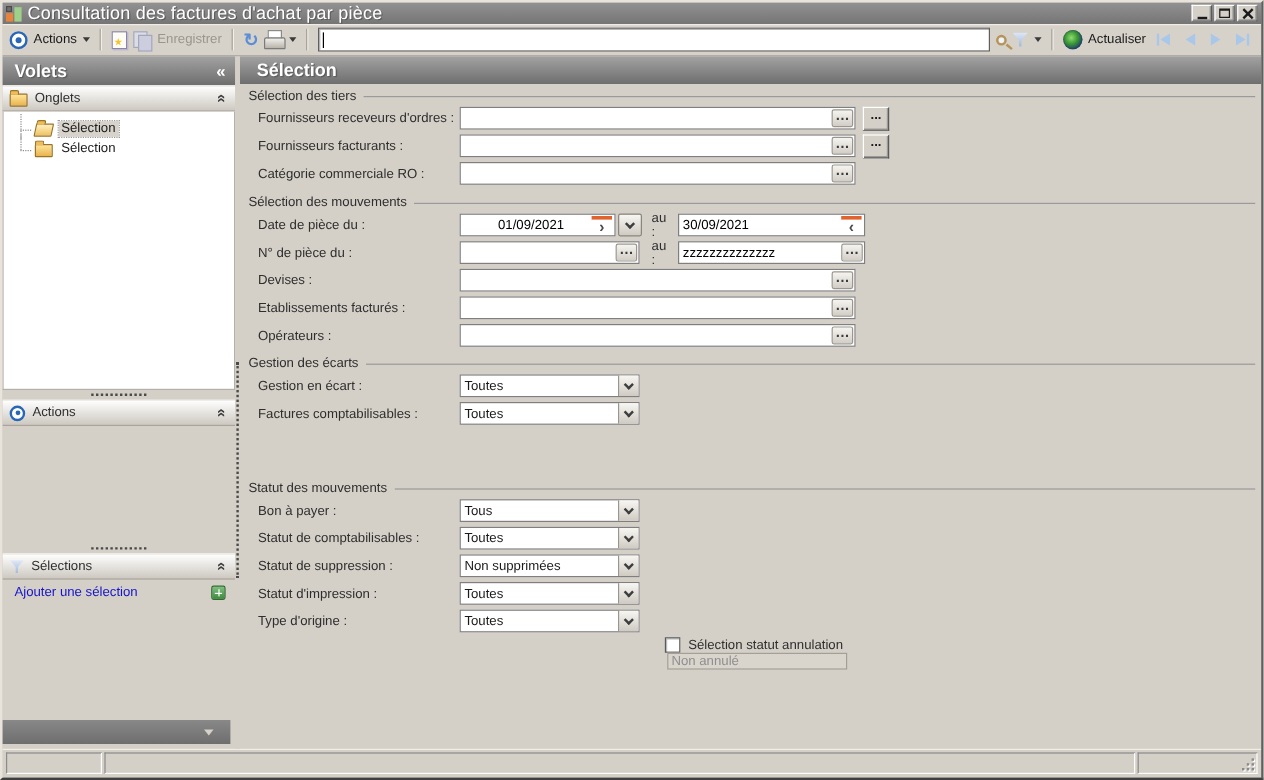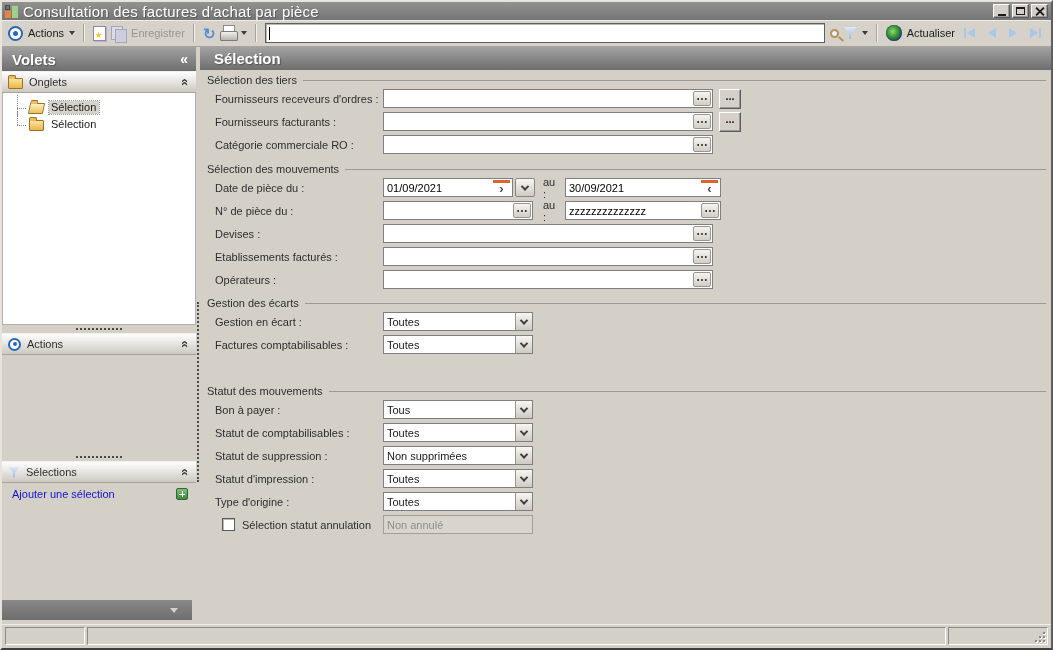--- a/index.html
+++ b/index.html
@@ -92,34 +92,34 @@
   
   .main-title { height:23px; flex:0 0 auto; background:linear-gradient(#a2a2a2,#6e6e6e); color:#fff; font-size:15px; font-weight:bold; display:flex; align-items:center; padding-left:14px; text-shadow:1px 1px 1px #555; }
   .form { flex:1; overflow:hidden; padding-right:5px; }
   .gcap { display:flex; align-items:center; gap:6px; margin-left:7px; height:14px; }
   .gcap .cap { font-size:11px; color:#2e2e2e; white-space:nowrap; }
   .gcap .line { flex:1; border-top:1px solid #9a9a9a; margin-top:1px; }
   .frow { display:flex; align-items:center; height:19px; margin:0 0 4px 15px; }
   .flabel { width:168px; font-size:11px; color:#2e2e2e; flex:0 0 auto; }
   .tinput { position:relative; height:19px; background:#fff; border:1px solid #7f7f7f; display:flex; align-items:center; }
   .tinput input { border:none; outline:none; width:100%; height:100%; font-size:11px; font-family:"Liberation Sans",sans-serif; padding:0 20px 0 3px; background:transparent; }
-  .w330 { width:330px; } .w150 { width:150px; } .w153 { width:156px; } .w130 { width:130px; }
+  .w330 { width:330px; } .w150 { width:150px; } .w153 { width:156px; } .w130 { width:130px;padding-left:28px; }
   .ell-in { position:absolute; right:1px; top:1px; width:18px; height:15px; background:linear-gradient(#f6f4f0,#d2cec6); border:1px solid #9a968e; border-radius:2px; font-size:12px; font-weight:bold; color:#3a3a3a; line-height:8px; text-align:center; }
   .date-ico { position:absolute; right:2px; top:1px; width:17px; height:15px; border-top:3px solid #e0622f; display:flex; align-items:flex-start; justify-content:center; font-size:13px; font-weight:bold; color:#4a4a4a; line-height:11px; }
   .btn-out { width:22px; height:20px; margin-left:6px; background:#d4d0c8; border:1px solid; border-color:#fff #5a5a5a #5a5a5a #fff; box-shadow:inset -1px -1px 0 #9a9a9a; font-size:11px; font-weight:bold; color:#1a1a1a; text-align:center; line-height:12px; }
   .cmb-btn { width:20px; height:19px; margin-left:2px; background:linear-gradient(#f8f6f2,#cfcbc3); border:1px solid #8a867e; border-radius:2px; display:flex; align-items:center; justify-content:center; }
   .chevdn { width:6px; height:6px; border-right:2px solid #3e3e3e; border-bottom:2px solid #3e3e3e; transform:rotate(45deg) translate(-1px,-1px); }
   .aulab { font-size:11px; color:#2e2e2e; margin:0 4px 0 8px; width:18px; flex:0 0 auto; }
   .combo { width:150px; height:19px; background:#fff; border:1px solid #7f7f7f; display:flex; align-items:center; }
   .combo .cval { flex:1; font-size:11px; color:#1a1a1a; padding-left:3px; white-space:nowrap; overflow:hidden; }
   .combo .cbtn { width:17px; height:17px; background:linear-gradient(#f8f6f2,#cfcbc3); border-left:1px solid #9a968e; display:flex; align-items:center; justify-content:center; flex:0 0 auto; }
   .chk { width:13px; height:13px; background:#fff; border:1px solid #5a5a5a; box-shadow:inset 1px 1px 0 #b8b8b8; margin-right:7px; flex:0 0 auto; }
   .chklabel { font-size:11px; color:#2e2e2e; width:148px; }
   .dis-input { width:150px; height:19px; background:#d9d5cd; border:1px solid #a39f97; font-size:11px; color:#8f8f8f; display:flex; align-items:center; padding-left:3px; }
-  .mt3{margin-top:3px;} .mt5{margin-top:2px;} .mt8{margin-top:8px;} .mt7{margin-top:7px;} .mt30{margin-top:30px;} .mt2{margin-top:2px;}
+  .mt3{margin-top:3px;} .mt5{margin-top:2px;} .mt8{margin-top:8px;} .mt7{margin-top:7px;} .mt30{margin-top:46px;} .mt2{margin-top:2px;flex-direction:column;}
 
   
   .statusbar { height:24px; flex:0 0 auto; border-top:1px solid #f0ede7; display:flex; align-items:center; padding:2px 3px 3px 3px; gap:2px; }
   .scell { height:18px; border:1px solid; border-color:#8a8a8a #fdfdfd #fdfdfd #8a8a8a; background:#d4d0c8; }
   .sc1 { width:80px; } .sc2 { flex:1; } .sc3 { width:100px; position:relative; }
   .grip { position:absolute; right:1px; bottom:1px; width:12px; height:12px; }
   .grip i { position:absolute; width:2px; height:2px; background:#8a8a8a; box-shadow:1px 1px 0 #fff; }
   .grip i:nth-child(1){ right:1px; bottom:1px; } .grip i:nth-child(2){ right:5px; bottom:1px; } .grip i:nth-child(3){ right:1px; bottom:5px; }
   .grip i:nth-child(4){ right:9px; bottom:1px; } .grip i:nth-child(5){ right:1px; bottom:9px; } .grip i:nth-child(6){ right:5px; bottom:5px; }
 </style>

